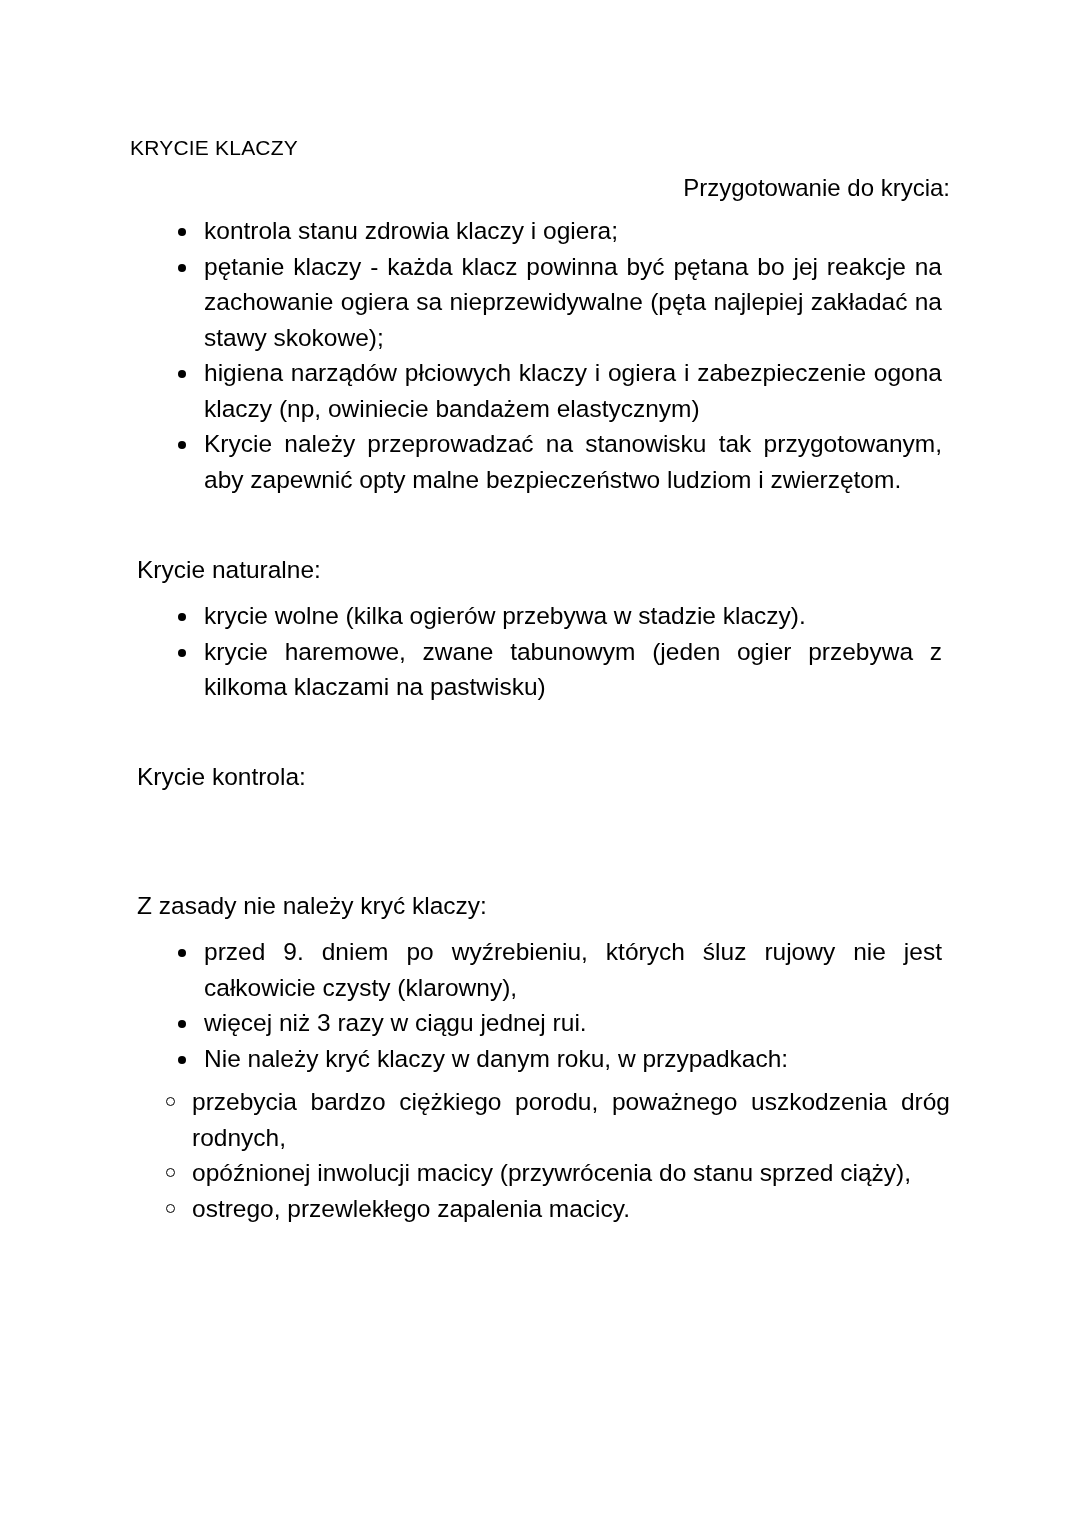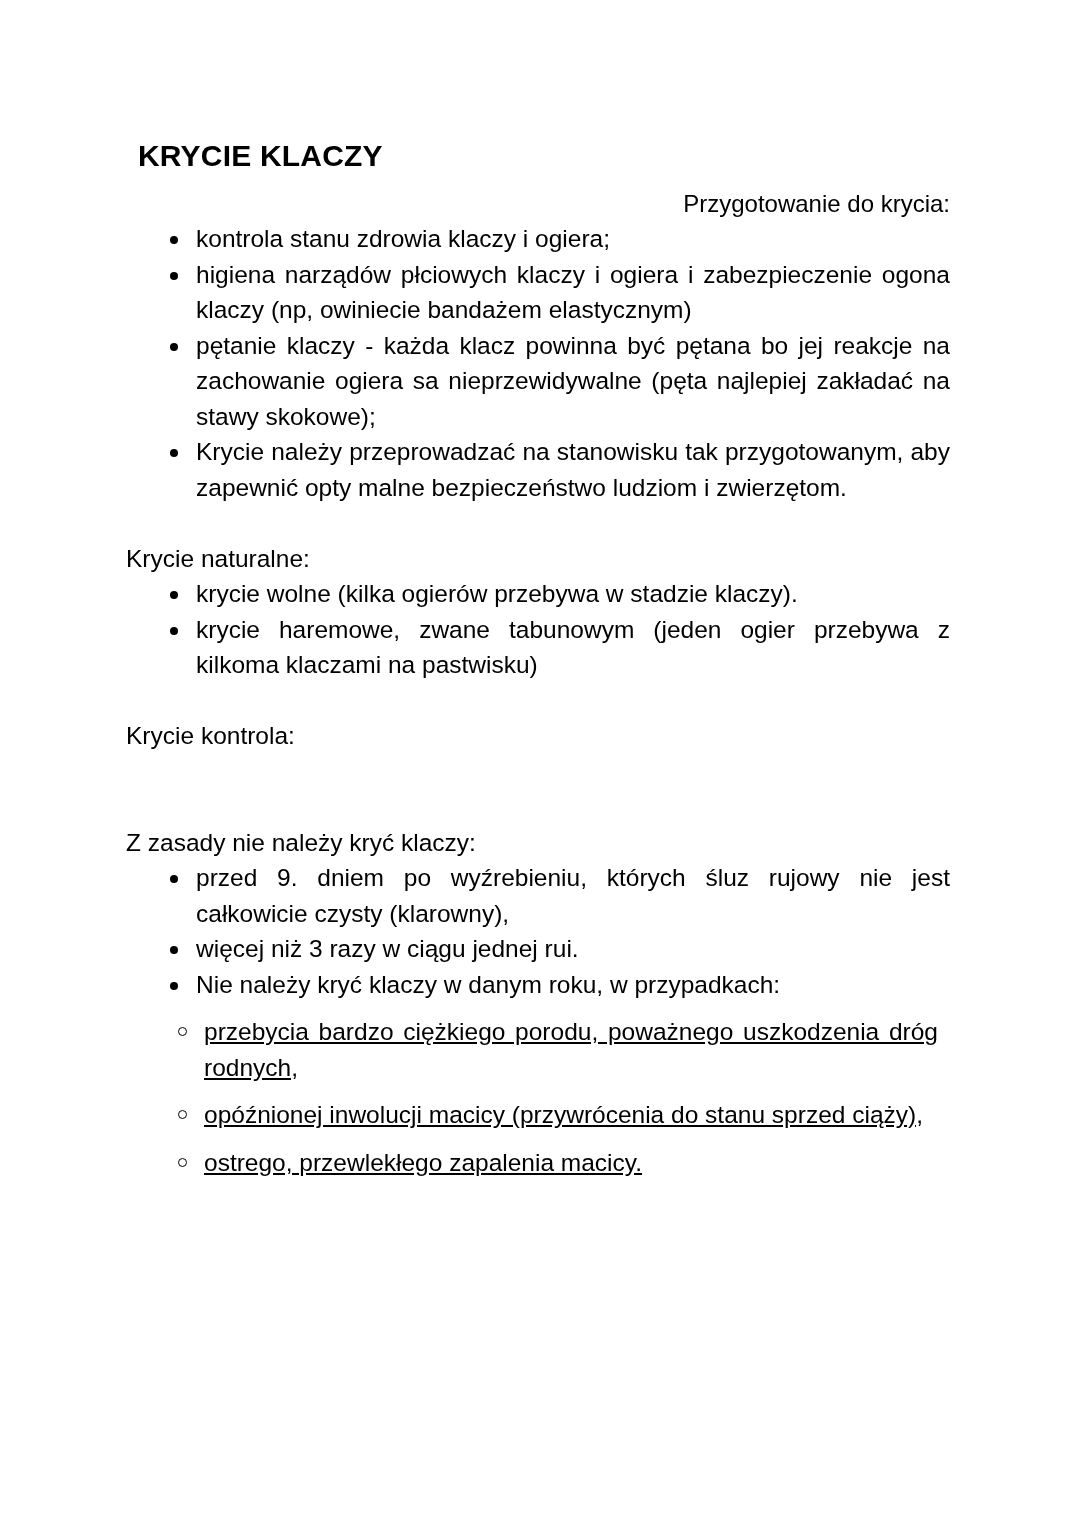--- a/index.html
+++ b/index.html
@@ -24,44 +24,44 @@
     box-sizing: border-box;
     padding: 126px 130px 0 126px;
   }
 
   .doc-body {
     font-size: 24.5px;
     line-height: 35.5px;
   }
 
   .doc-title {
-    font-weight: bold;
-    font-size: 30px;
+    font-weight: normal;
+    font-size: 21px;
     line-height: 35.5px;
     letter-spacing: 0.2px;
-    margin: 12px;
+    margin: 4px;
   }
 
   .lead {
     font-size: 24px;
     line-height: 35.5px;
     margin: 0;
     text-align: right;
   }
 
   .section-head {
     font-size: 24.5px;
     line-height: 35.5px;
-    margin: 0;
+    margin: 11px;
     text-align: left;
   }
 
   ul.bullets {
     list-style: none;
-    margin: 0;
+    margin: 8px;
     padding: 0;
   }
 
   ul.bullets > li {
     position: relative;
     padding-left: 70px;
     margin: 0;
     line-height: 35.5px;
     text-align: justify;
     text-justify: inter-word;
@@ -85,25 +85,24 @@
   
   ul.subbullets {
     list-style: none;
     margin: 0;
     padding: 0;
   }
 
   ul.subbullets > li {
     position: relative;
     padding-left: 66px;
-    margin: 12px;
+    margin: 0;
     line-height: 35.5px;
     text-align: justify;
     text-justify: inter-word;
-    text-decoration: underline;
   }
 
   ul.subbullets > li::before {
     content: "";
     position: absolute;
     left: 40px;
     top: 13px;
     width: 9px;
     height: 9px;
     border-radius: 50%;
@@ -133,22 +132,22 @@
 
 <div class="page">
   <div class="doc-body">
 
     <h1 class="doc-title">KRYCIE KLACZY</h1>
 
     <p class="lead">Przygotowanie do krycia:</p>
 
     <ul class="bullets">
       <li class="no-justify">kontrola stanu zdrowia klaczy i ogiera;</li>
+      <li>pętanie klaczy - każda klacz powinna być pętana bo jej reakcje na zachowanie ogiera sa nieprzewidywalne (pęta najlepiej zakładać na stawy skokowe);</li>
       <li>higiena narządów płciowych klaczy i ogiera i zabezpieczenie ogona klaczy (np, owiniecie bandażem elastycznym)</li>
-      <li>pętanie klaczy - każda klacz powinna być pętana bo jej reakcje na zachowanie ogiera sa nieprzewidywalne (pęta najlepiej zakładać na stawy skokowe);</li>
       <li>Krycie należy przeprowadzać na stanowisku tak przygotowanym, aby zapewnić opty malne bezpieczeństwo ludziom i zwierzętom.</li>
     </ul>
 
     <div class="spacer-line"></div>
 
     <p class="section-head">Krycie naturalne:</p>
 
     <ul class="bullets">
       <li class="no-justify">krycie wolne (kilka ogierów przebywa w stadzie klaczy).</li>
       <li>krycie haremowe, zwane tabunowym (jeden ogier przebywa z kilkoma klaczami na pastwisku)</li>

